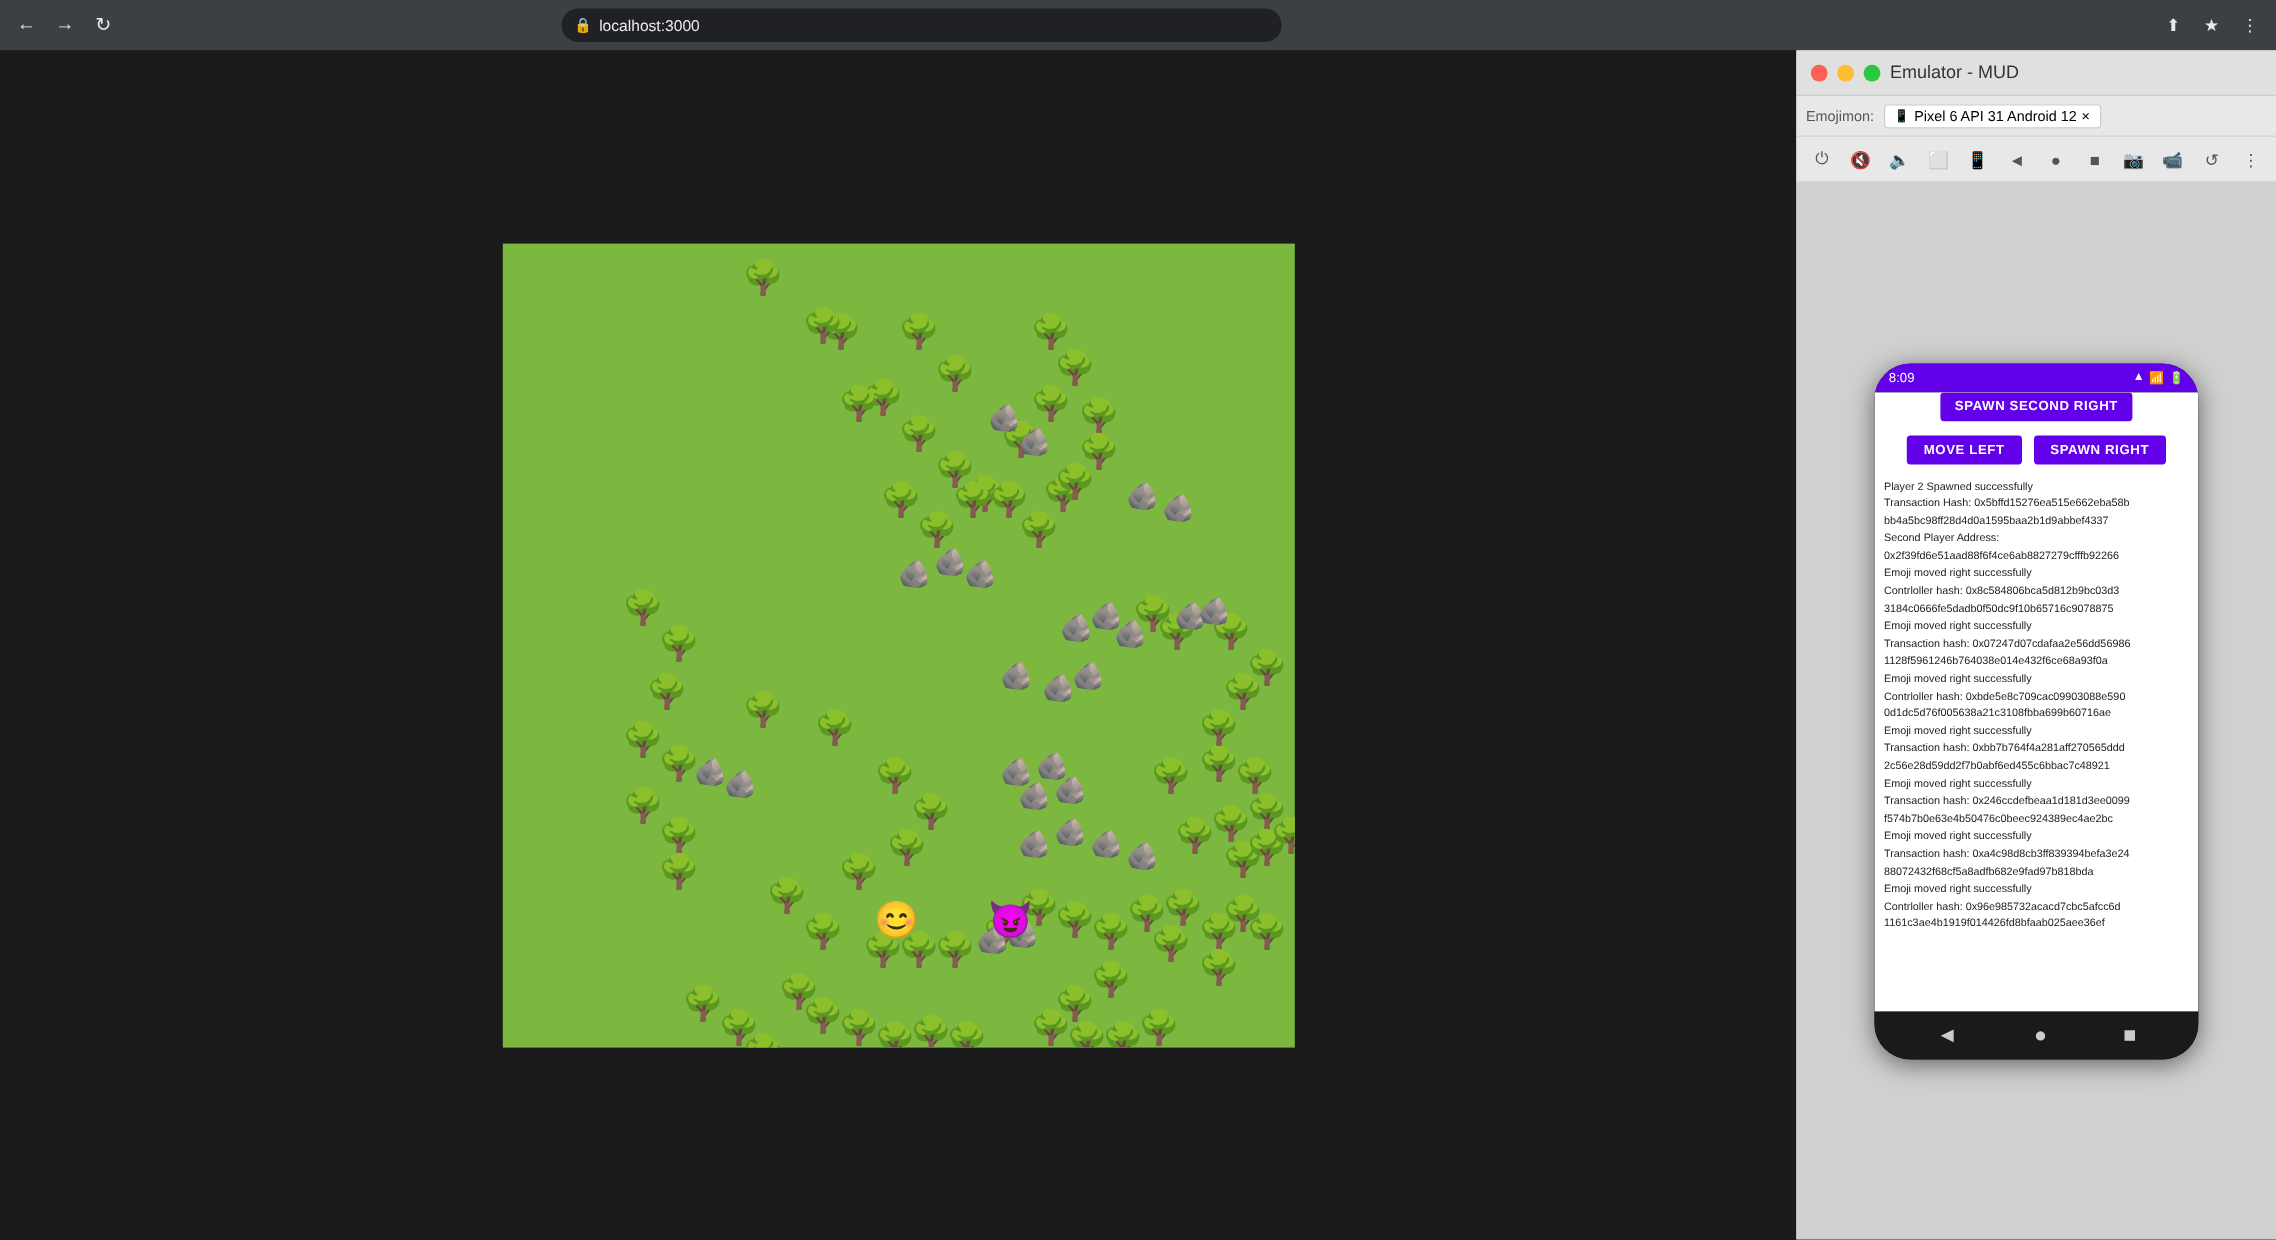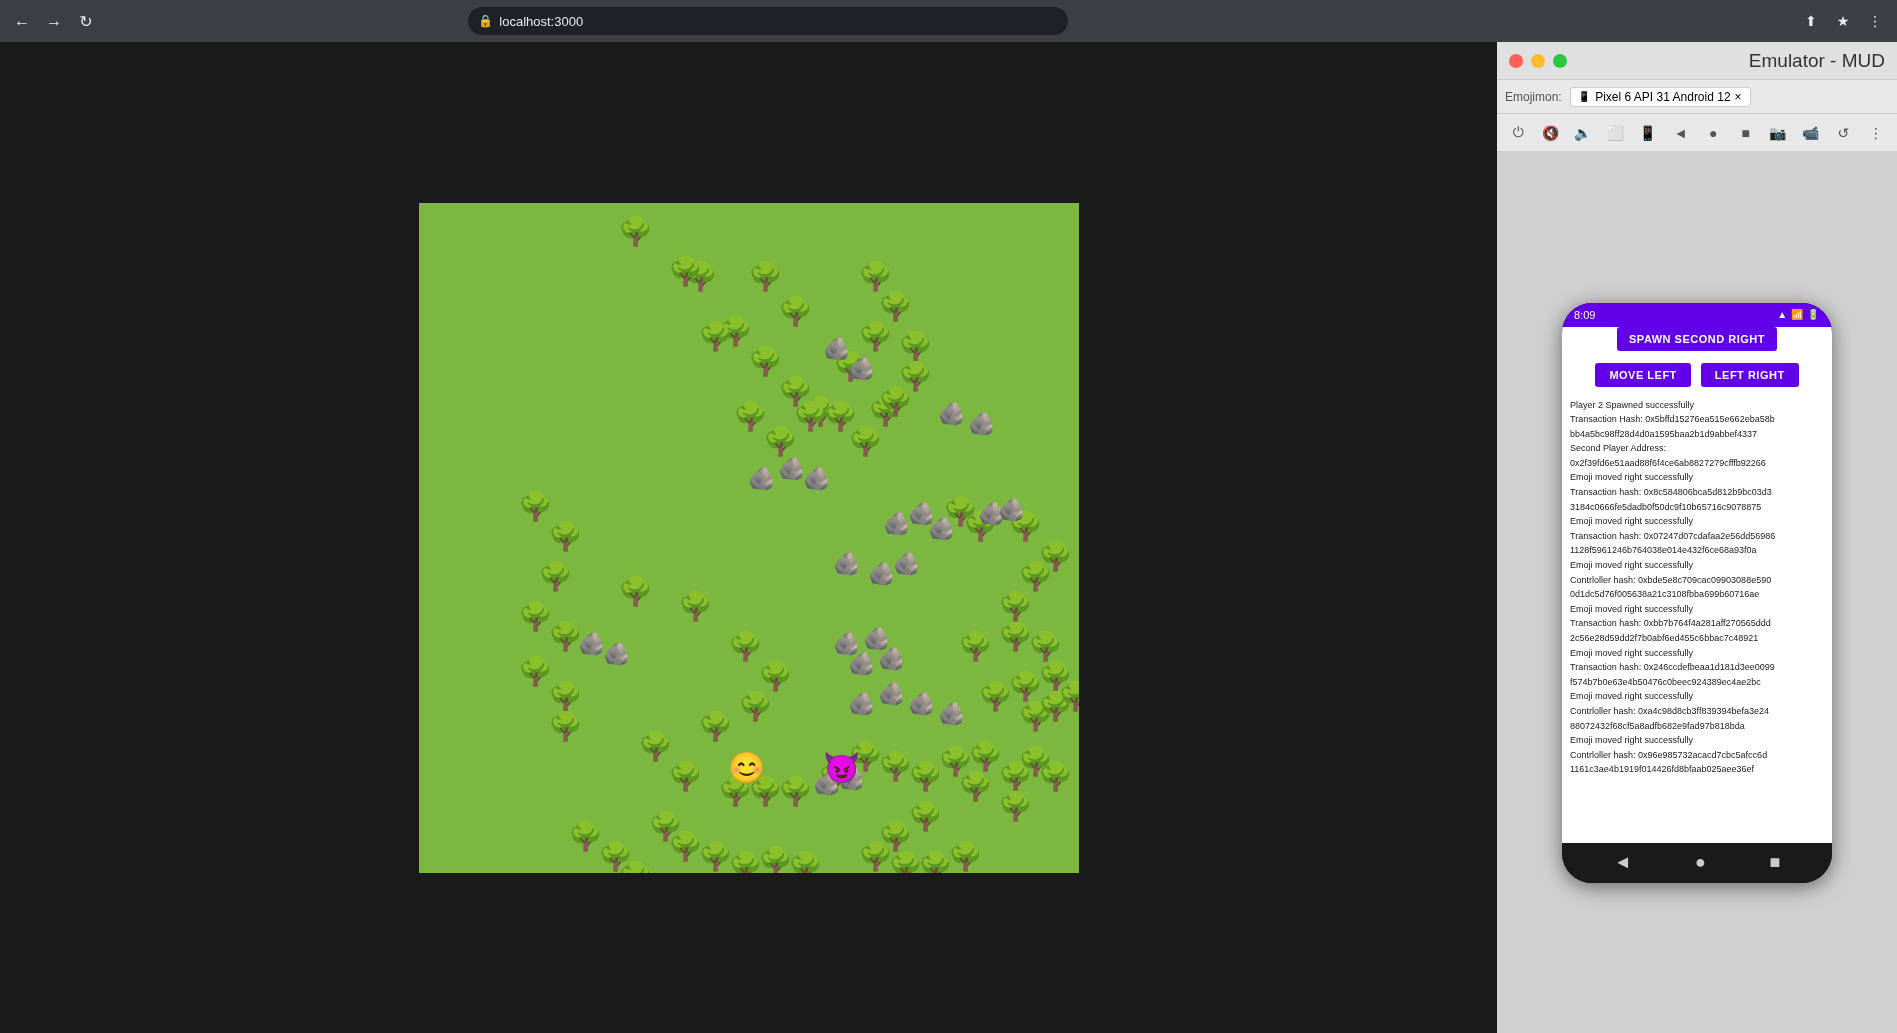--- a/index.html
+++ b/index.html
@@ -139,22 +139,22 @@
       height: 14px;
       border-radius: 50%;
       border: none;
       cursor: pointer;
     }
     .window-btn.close { background: #ff5f57; }
     .window-btn.minimize { background: #febc2e; }
     .window-btn.maximize { background: #28c840; }
     .emulator-title {
       flex: 1;
-      text-align: right;
-      font-size: 19px;
+      text-align: left;
+      font-size: 15px;
       color: #333;
       font-weight: 500;
     }
 
     
     .emulator-tab-bar {
       height: 34px;
       background: #e8e8e8;
       display: flex;
       align-items: center;
@@ -525,46 +525,46 @@
             <span class="status-icon">📶</span>
             <span class="status-icon">🔋</span>
           </div>
         </div>
 
 
         <div class="app-content">
           <button class="spawn-btn">SPAWN SECOND RIGHT</button>
           <div class="move-buttons">
             <button class="move-btn">MOVE LEFT</button>
-            <button class="move-btn">LEFT RIGHT</button>
+            <button class="move-btn">SPAWN RIGHT</button>
           </div>
           <div class="log-area" id="log-area">
 
           <div class="log-entry">Player 2 Spawned successfully</div>
               <div class="log-entry">Transaction Hash: 0x5bffd15276ea515e662eba58b</div>
               <div class="log-entry">bb4a5bc98ff28d4d0a1595baa2b1d9abbef4337</div>
               <div class="log-entry">Second Player Address:</div>
               <div class="log-entry">0x2f39fd6e51aad88f6f4ce6ab8827279cfffb92266</div>
               <div class="log-entry">Emoji moved right successfully</div>
-              <div class="log-entry">Transaction hash: 0x8c584806bca5d812b9bc03d3</div>
+              <div class="log-entry">Contrloller hash: 0x8c584806bca5d812b9bc03d3</div>
               <div class="log-entry">3184c0666fe5dadb0f50dc9f10b65716c9078875</div>
               <div class="log-entry">Emoji moved right successfully</div>
               <div class="log-entry">Transaction hash: 0x07247d07cdafaa2e56dd56986</div>
               <div class="log-entry">1128f5961246b764038e014e432f6ce68a93f0a</div>
               <div class="log-entry">Emoji moved right successfully</div>
               <div class="log-entry">Contrloller hash: 0xbde5e8c709cac09903088e590</div>
               <div class="log-entry">0d1dc5d76f005638a21c3108fbba699b60716ae</div>
               <div class="log-entry">Emoji moved right successfully</div>
               <div class="log-entry">Transaction hash: 0xbb7b764f4a281aff270565ddd</div>
               <div class="log-entry">2c56e28d59dd2f7b0abf6ed455c6bbac7c48921</div>
               <div class="log-entry">Emoji moved right successfully</div>
               <div class="log-entry">Transaction hash: 0x246ccdefbeaa1d181d3ee0099</div>
               <div class="log-entry">f574b7b0e63e4b50476c0beec924389ec4ae2bc</div>
               <div class="log-entry">Emoji moved right successfully</div>
-              <div class="log-entry">Contrloller hash: 0xa4c98d8cb3ff839394befa3e24</div>
+              <div class="log-entry">Transaction hash: 0xa4c98d8cb3ff839394befa3e24</div>
               <div class="log-entry">88072432f68cf5a8adfb682e9fad97b818bda</div>
               <div class="log-entry">Emoji moved right successfully</div>
               <div class="log-entry">Contrloller hash: 0x96e985732acacd7cbc5afcc6d</div>
               <div class="log-entry">1161c3ae4b1919f014426fd8bfaab025aee36ef</div>
             </div>
         </div>
 
         <div class="android-nav">
           <span class="nav-icon">◄</span>
           <span class="nav-icon">●</span>

